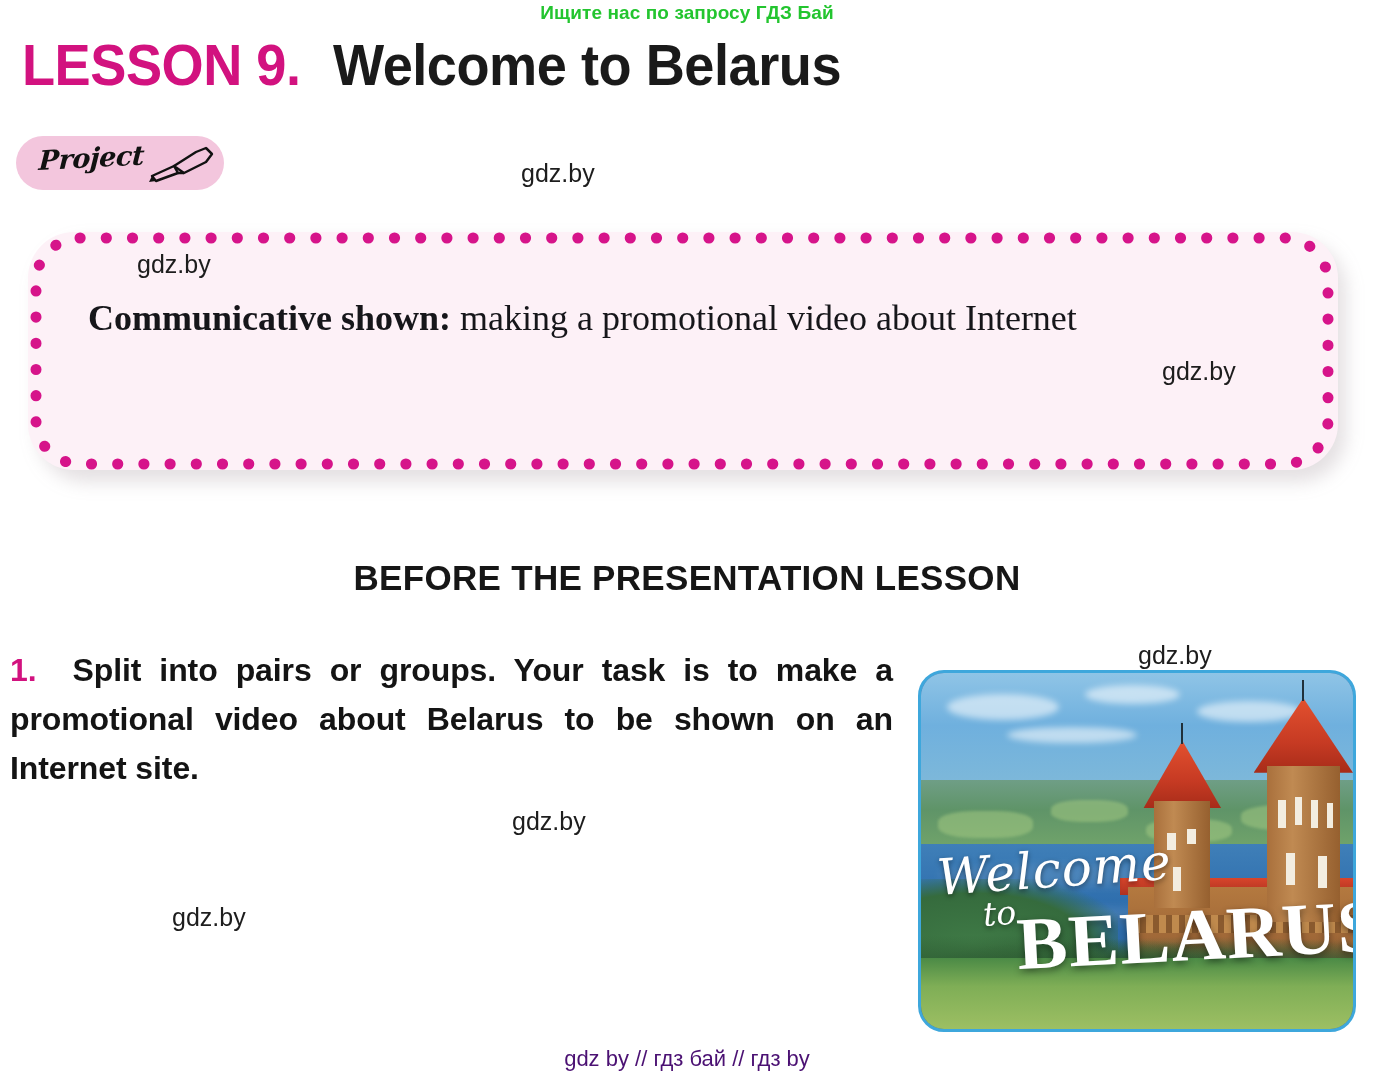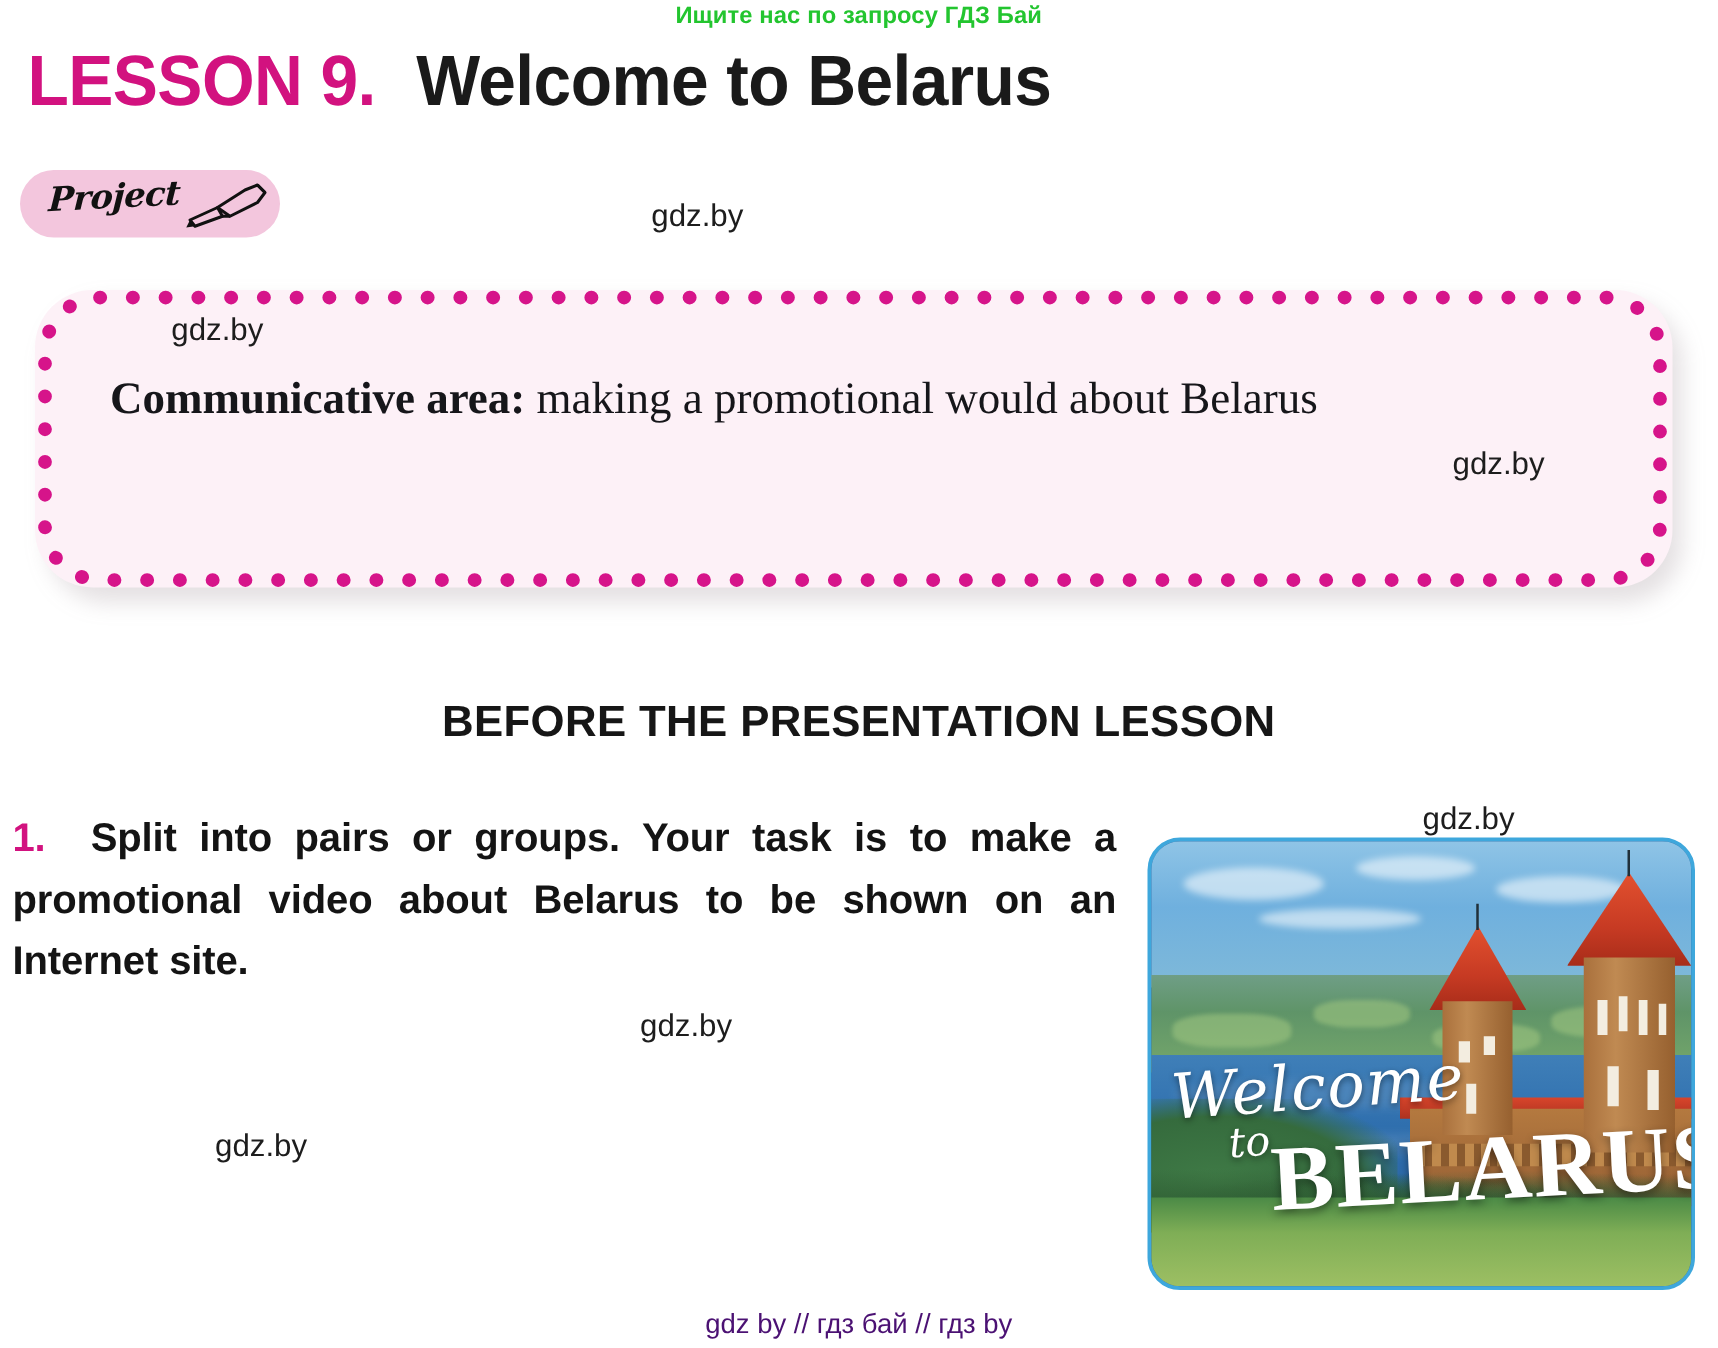--- a/index.html
+++ b/index.html
@@ -355,21 +355,21 @@
     <path d="M8 36 L12 41 L5 42 Z" fill="#111111"></path>
   </svg>
 </div>
 
 <div class="comm-shadow"></div>
 <div class="comm-box"></div>
 <svg class="comm-dots" viewBox="0 0 1340 270">
   <rect id="dotpath" x="24" y="22" width="1292" height="226" rx="44" ry="44" fill="none" stroke="#d6148a" stroke-width="11" stroke-linecap="round" stroke-dasharray="0.2 26"></rect>
 </svg>
 <div class="comm-text">
-  <b>Communicative area:</b><span> making a promotional would about Belarus</span>
+  <b>Communicative shown:</b><span> making a promotional video about Internet</span>
 </div>
 
 <div class="wm wm-a">gdz.by</div>
 <div class="wm wm-b">gdz.by</div>
 <div class="wm wm-c">gdz.by</div>
 <div class="wm wm-d">gdz.by</div>
 <div class="wm wm-e">gdz.by</div>
 <div class="wm wm-f">gdz.by</div>
 
 <div class="section-heading">BEFORE THE PRESENTATION LESSON</div>

